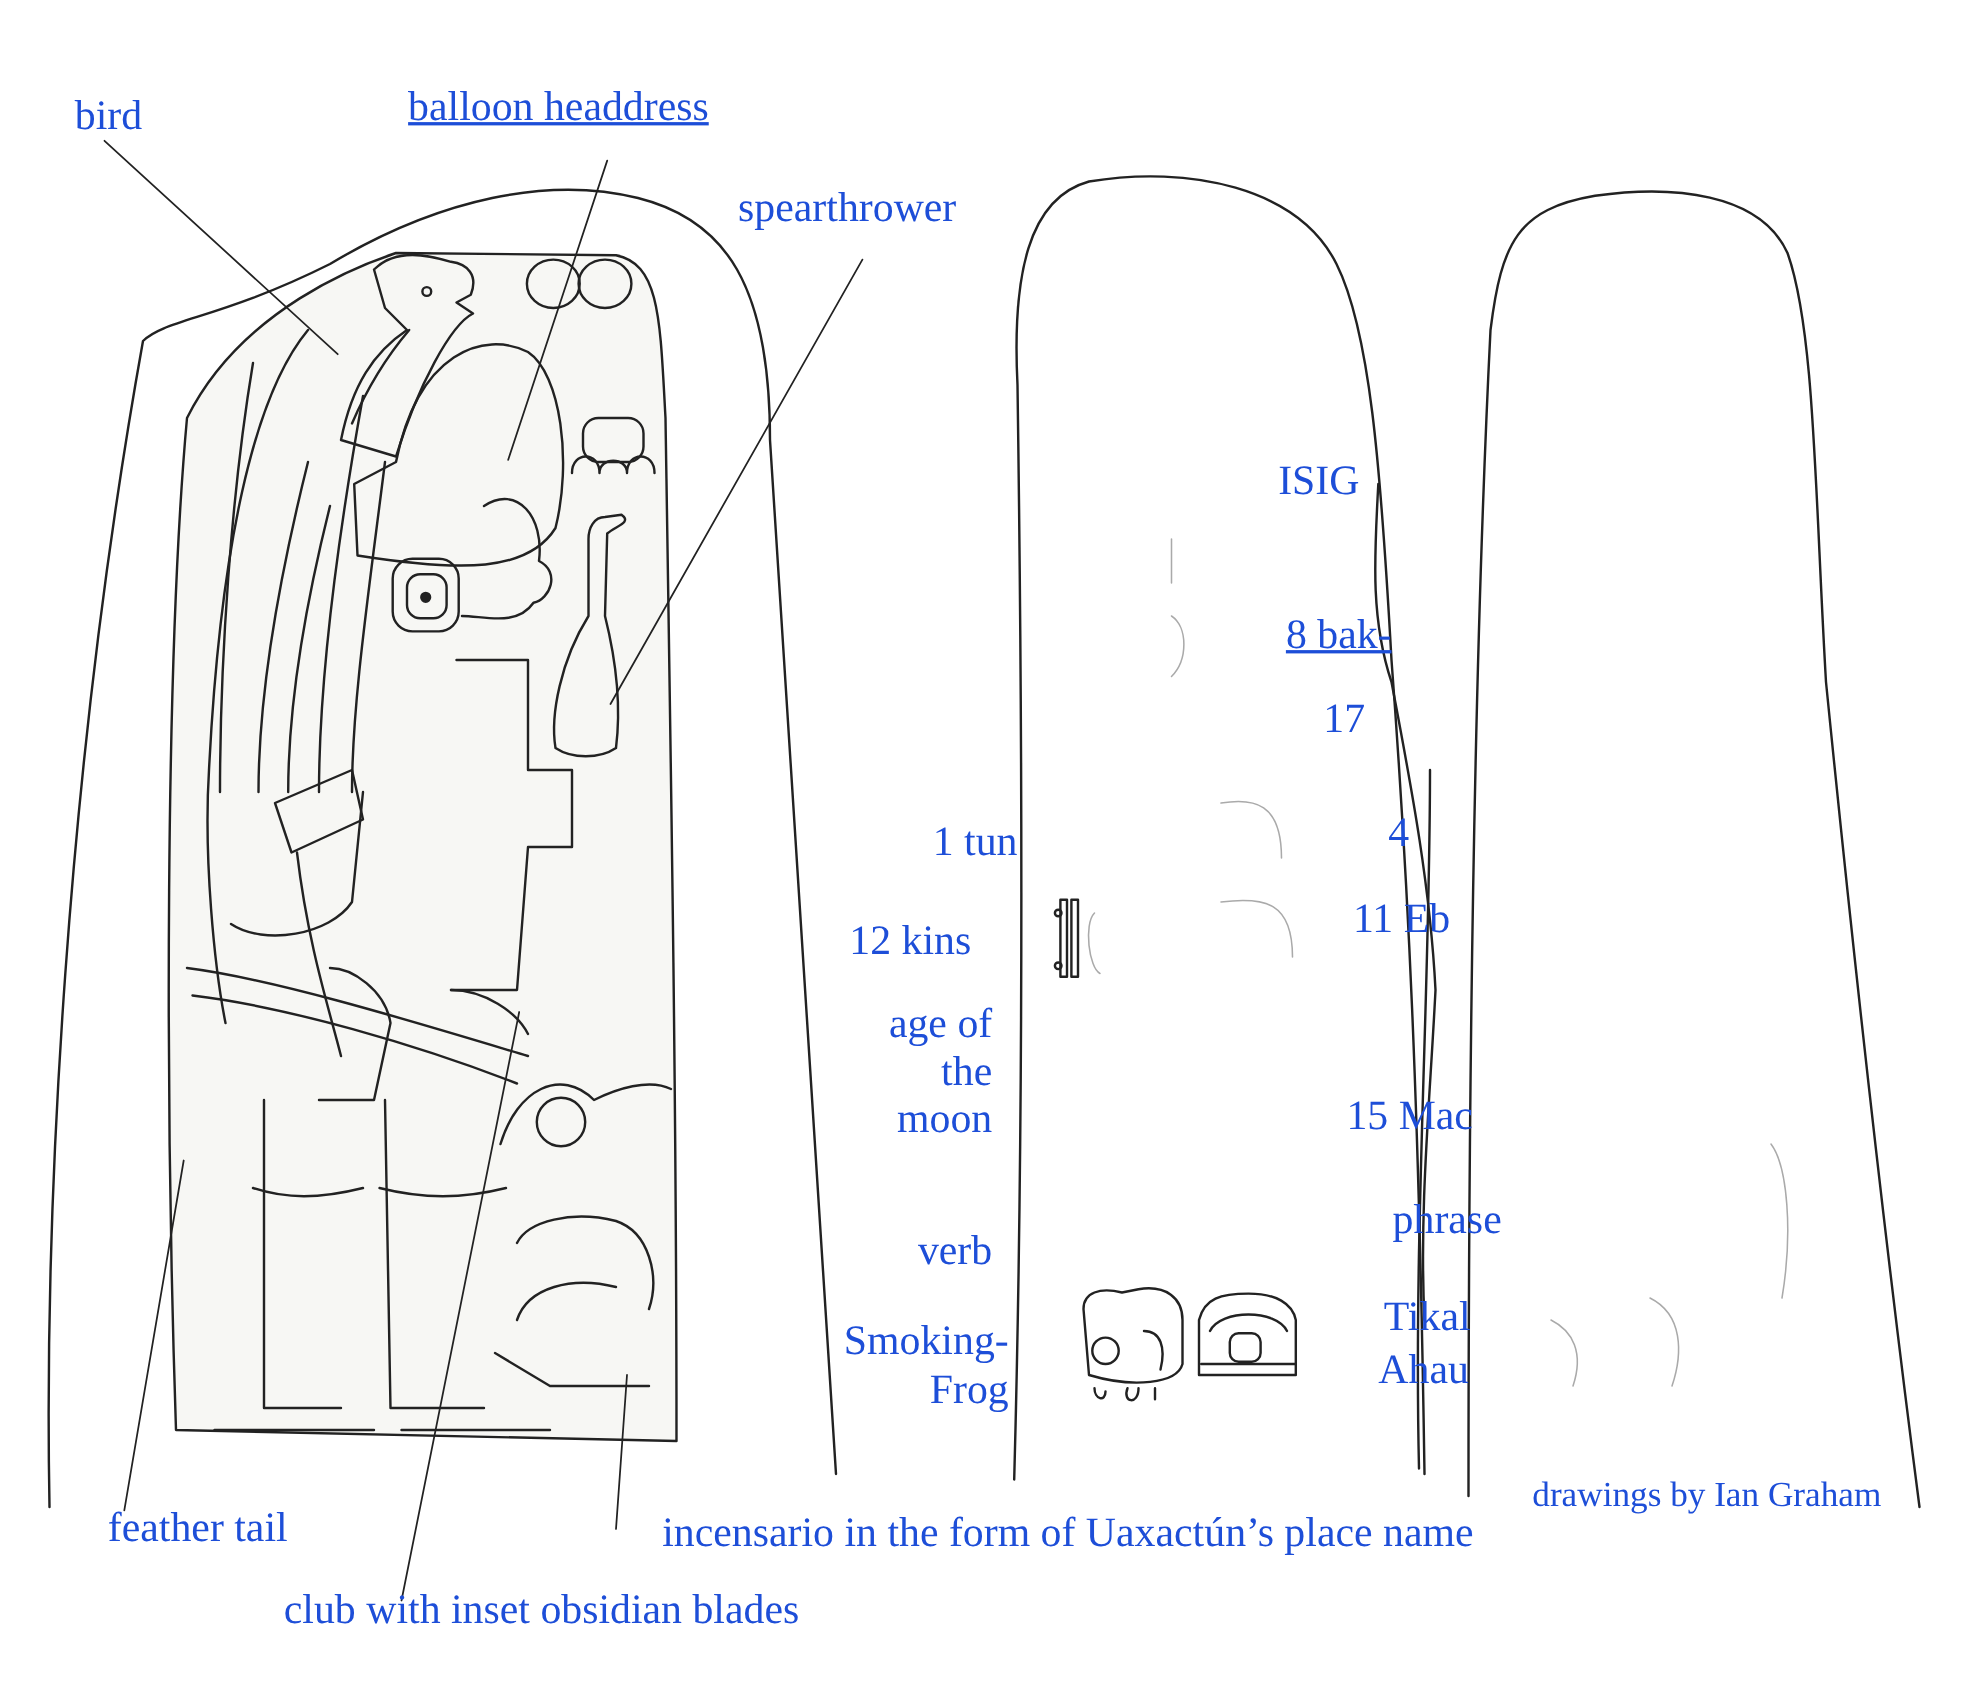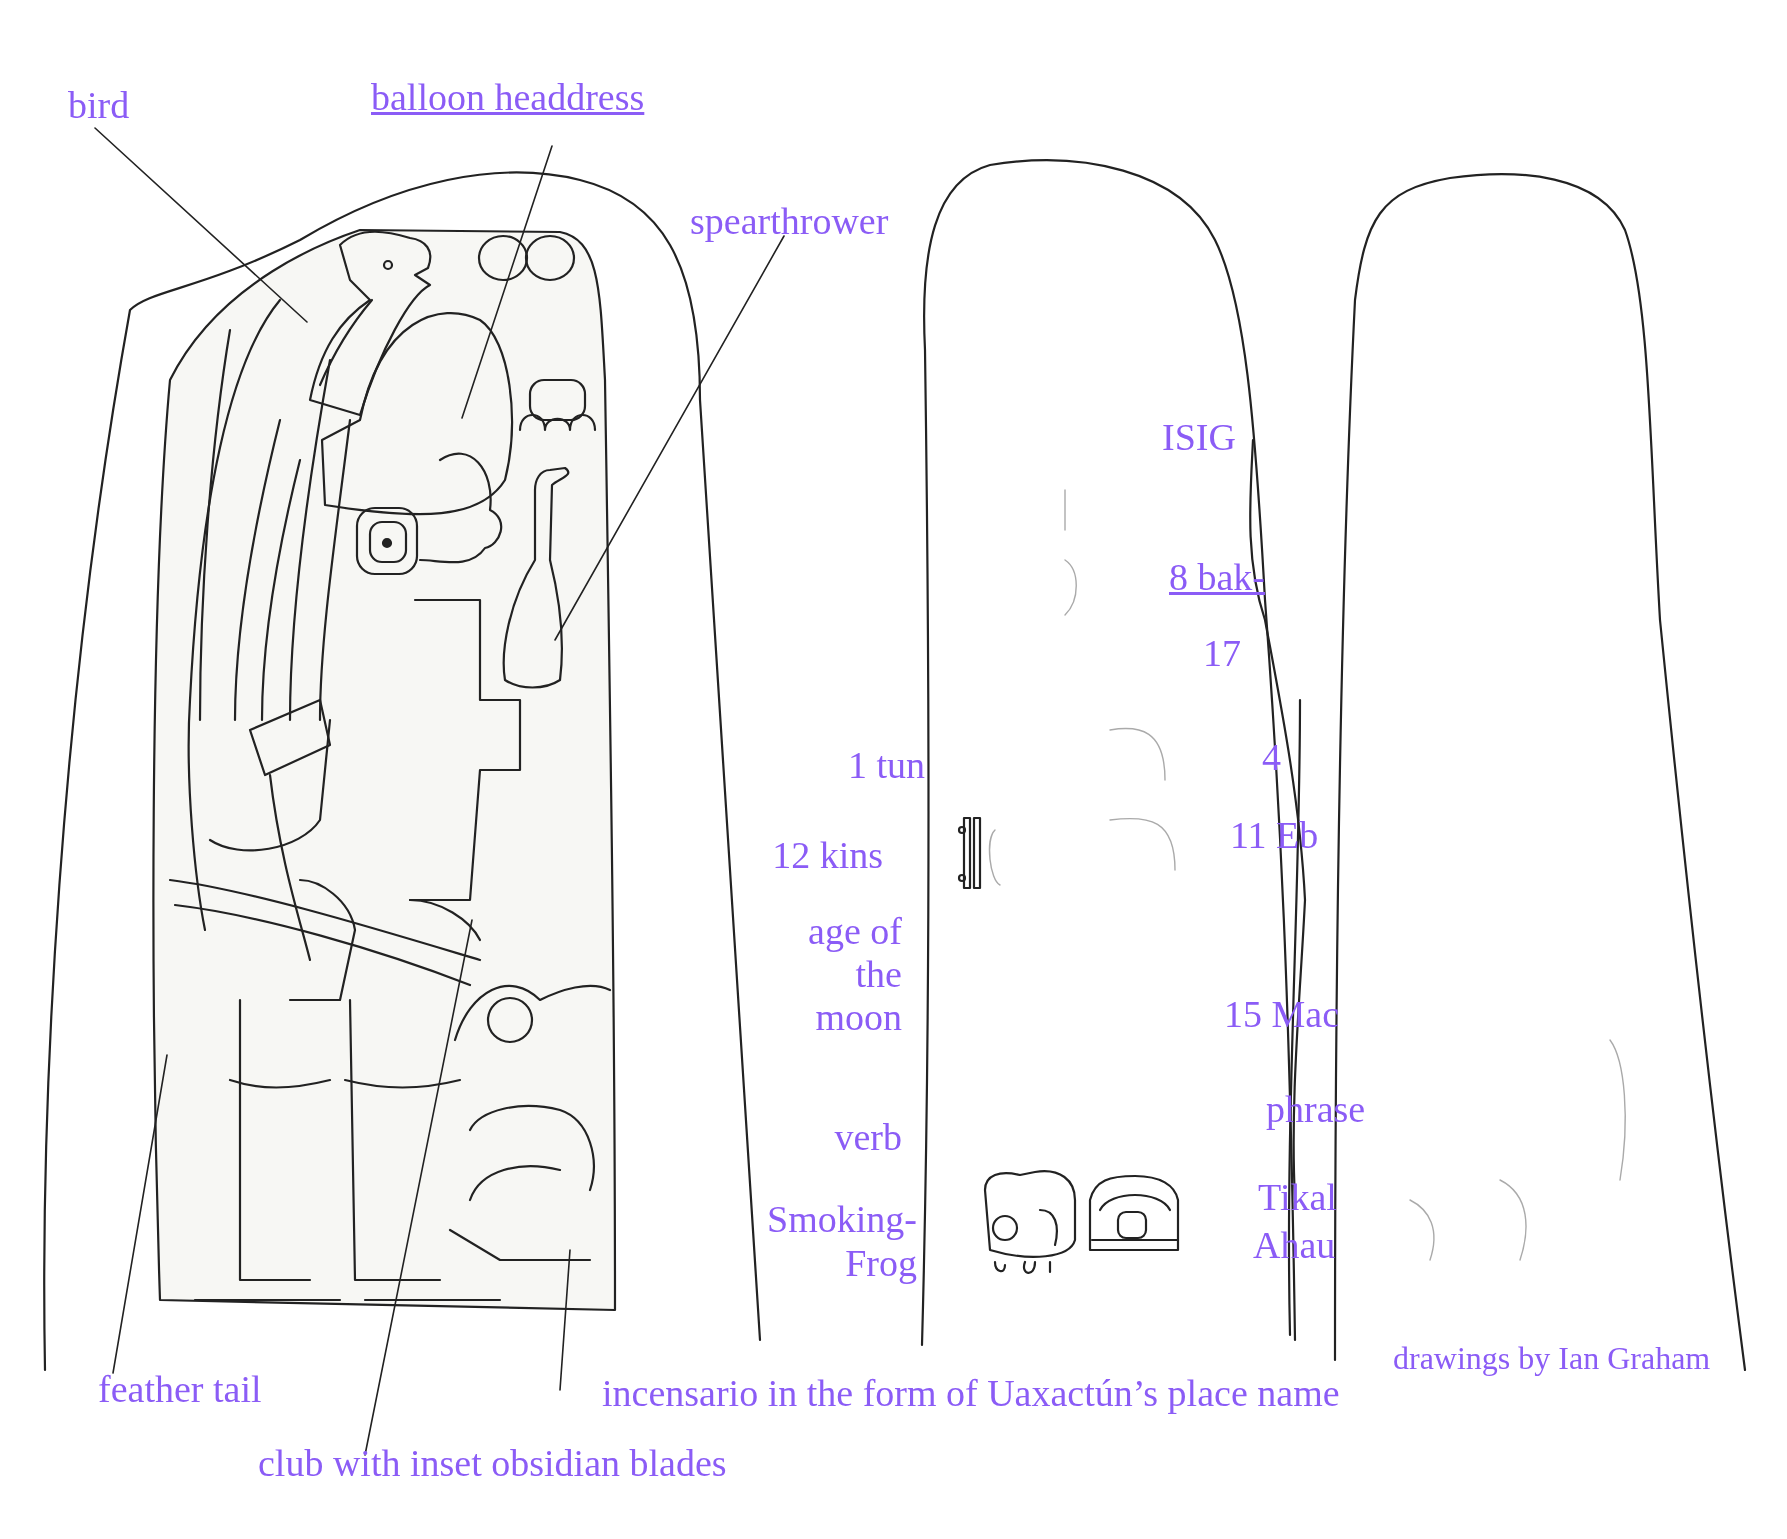--- a/index.html
+++ b/index.html
@@ -1,19 +1,19 @@
 <!DOCTYPE html>
 <html><head>
 <meta charset="utf-8">
 <style>
   html, body { margin: 0; padding: 0; background: #ffffff; }
   body { width: 1787px; height: 1539px; position: relative; overflow: hidden;
          font-family: "Liberation Serif", "DejaVu Serif", serif; color: #111; }
   svg.art { position: absolute; left: 0; top: 0; }
-  .lbl { position: absolute; font-size: 38px; line-height: 1.05; white-space: nowrap; color: #8b5cf6; }
+  .lbl { position: absolute; font-size: 38px; line-height: 1.05; white-space: nowrap; color: #1d4ed8; }
   .lbl.r { text-align: right; }
   .small { font-size: 32px; }
 </style>
 </head>
 <body>
 
 <svg class="art" width="1787" height="1539" viewBox="0 0 1787 1539" fill="none" stroke="#222" stroke-width="2.2" stroke-linecap="round" stroke-linejoin="round">
 
   <path d="M45 1370 C40 1100 60 700 130 310 C150 290 200 290 300 240 C400 180 500 160 580 180 C660 200 700 260 700 400 C720 700 740 1000 760 1340"></path>
 
@@ -118,21 +118,21 @@
     <rect x="1118" y="1212" width="28" height="26" rx="8"></rect>
     <path d="M1092 1240 L1178 1240"></path>
   </g>
 
   <path d="M1335 1360 C1335 1000 1340 600 1355 300 C1365 220 1380 190 1450 178 C1520 168 1600 175 1625 230 C1650 300 1650 450 1660 620 C1680 820 1710 1100 1745 1370"></path>
   <path d="M1290 1335 C1285 1120 1300 900 1300 700"></path>
 </svg>
 
 <div class="lbl" style="left:68px; top:86px;">bird</div>
 <div class="lbl" style="left:371px; top:78px;text-decoration:underline;">balloon headdress</div>
-<div class="lbl" style="left:690px; top:170px;margin-top:32px;">spearthrower</div>
+<div class="lbl" style="left:671px; top:170px;">spearthrower</div>
 <div class="lbl" style="left:98px; top:1370px;">feather tail</div>
 <div class="lbl" style="left:258px; top:1444px;">club with inset obsidian blades</div>
 <div class="lbl" style="left:602px; top:1374px;text-align:right;">incensario in the form of Uaxactún’s place name</div>
 <div class="lbl small" style="left:1393px; top:1342px;">drawings by Ian Graham</div>
 
 <div class="lbl r" style="right:862px; top:746px;">1 tun</div>
 <div class="lbl r" style="right:904px; top:836px;">12 kins</div>
 <div class="lbl r" style="right:885px; top:912px;">age of</div>
 <div class="lbl r" style="right:885px; top:955px;">the</div>
 <div class="lbl r" style="right:885px; top:998px;">moon</div>

